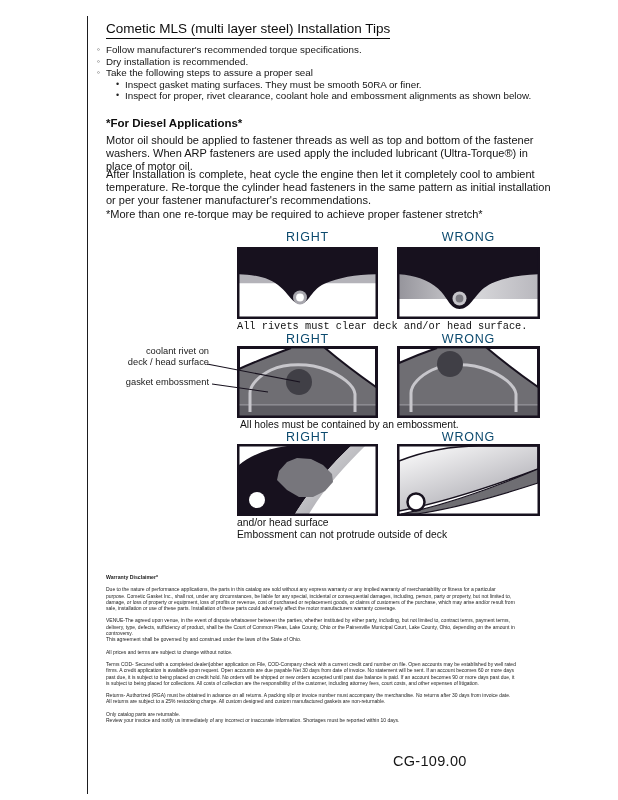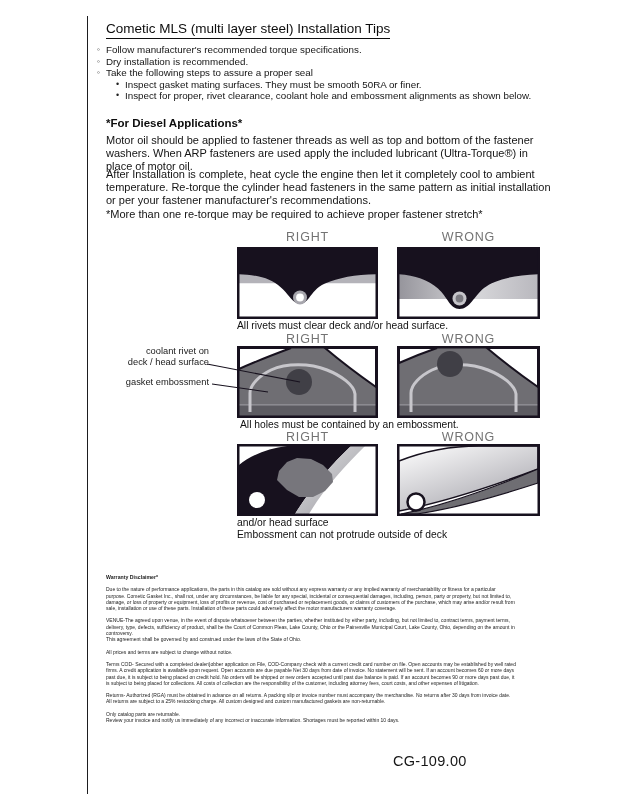--- a/index.html
+++ b/index.html
@@ -20,21 +20,21 @@
   .bglyph{width:9px;font-size:8px;line-height:11.6px;color:#222;}
   .subrow{margin-left:19px;}
   .subrow .bglyph{font-size:9px;}
   
   .diesel-h{left:106px;top:117px;font-size:11.5px;font-weight:bold;color:#0d0d0d;}
   .para{left:106px;width:447px;font-size:11px;line-height:13px;color:#141414;}
   .p1{top:134px;}
   .p2{top:168px;}
   .p3{top:208px;}
   
-  .dlabel{font-size:12.5px;letter-spacing:.8px;color:#737373;text-align:center;width:141px;}
+  .dlabel{font-size:12.5px;letter-spacing:.8px;color:#0c4a6e;text-align:center;width:141px;}
   .panel{border:0;display:block;}
   .caption{font-size:10.3px;color:#111;line-height:12px;}
   .ann{font-size:9.3px;color:#1a1a1a;text-align:right;width:105px;line-height:10.5px;}
   .overlay{pointer-events:none;z-index:5;}
   
   .warranty{left:106px;top:574px;width:410px;font-size:5px;line-height:6.3px;color:#222;}
   .warranty .wh{font-weight:bold;margin:0 0 6px 0;font-size:5.2px;}
   .warranty p{margin:0 0 6px 0;}
   .warranty p.tight{margin:0;}
   .warranty p.gap-after{margin-bottom:6px;}
@@ -101,21 +101,21 @@
   </defs>
   <rect x="0" y="0" width="143" height="72" fill="#ffffff"></rect>
   <rect x="2" y="27" width="139" height="25" fill="url(#g1)"></rect>
   <rect x="2" y="52" width="139" height="18" fill="#ffffff"></rect>
   <path d="M2,2 H141 V27.2 C116,28.2 97,33 87,41 C77,49 73,62 62.5,62 C53,62 50.5,50 41,41.5 C31,32.8 18,28.2 2,27.2 Z" fill="#17111e"></path>
   <circle cx="62.5" cy="51.5" r="7" fill="#c6c5ca"></circle>
   <circle cx="62.5" cy="51.5" r="3.9" fill="#7b7a81"></circle>
   <rect x="1.25" y="1.25" width="140.5" height="69.5" fill="none" stroke="#17111e" stroke-width="2.5"></rect>
 </svg>
 
-<div class="abs caption" style="left:237px;top:320px;">All rivets must clear deck and/or head surface.</div>
+<div class="abs caption" style="left:237px;top:320px;font-family:Liberation Mono, monospace;">All rivets must clear deck and/or head surface.</div>
 
 <div class="abs dlabel" style="left:237px;top:332px;">RIGHT</div>
 <div class="abs dlabel" style="left:397px;top:332px;width:143px;">WRONG</div>
 
 <div class="abs ann" style="left:104px;top:346px;">
   <div>coolant rivet on</div>
   <div>deck / head surface</div>
 </div>
 <div class="abs ann" style="left:104px;top:377px;">gasket embossment</div>
 

